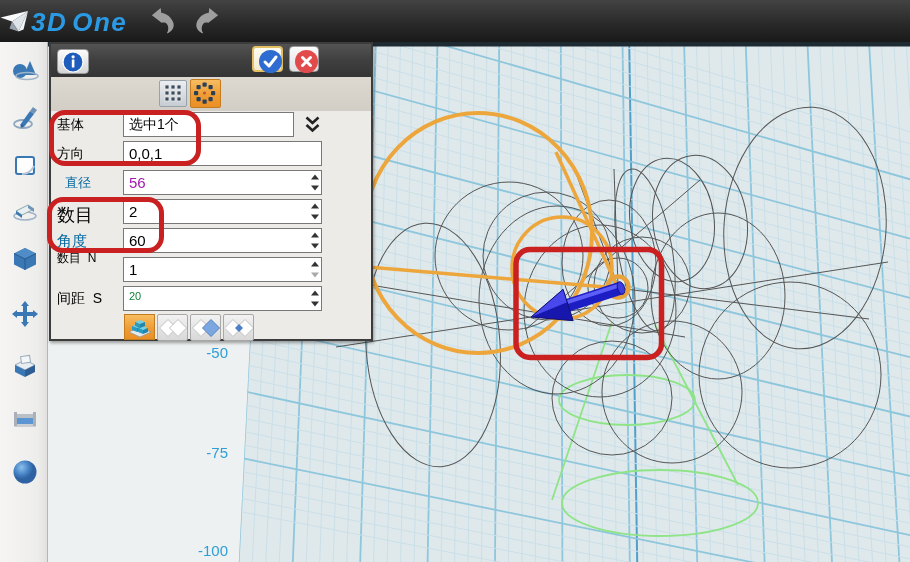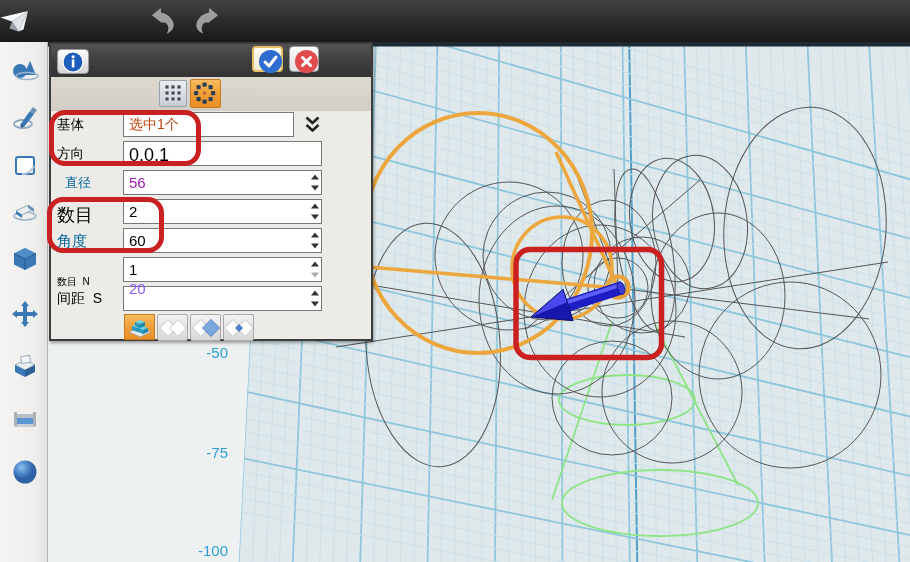--- a/index.html
+++ b/index.html
@@ -165,20 +165,21 @@
 </svg>
     </div>
 
 <div style="position:absolute;left:0;top:0;width:100%;height:42px;background:linear-gradient(#434343,#2a2a2a 55%,#191919)">
   <svg style="position:absolute;left:0px;top:0px" width="34" height="38" viewBox="0 0 34 38">
     <polygon points="28,11 0.5,17.5 12,21.5" fill="#fafbfc"></polygon>
     <polygon points="28,11 12,21.5 18.5,31.5" fill="#dfe4e9"></polygon>
     <polygon points="28,11 18.5,31.5 23.5,29.5" fill="#f2f5f7"></polygon>
     <polygon points="12,21.5 18.5,31.5 9.5,28.5" fill="#9aa2ab"></polygon>
   </svg>
+  <div style="position:absolute;left:31px;top:7px;font-family:'Liberation Sans',sans-serif;font-style:italic;font-weight:bold;font-size:26px;color:#2b9ae5;letter-spacing:1.5px">3D<span style="margin-left:5px">One</span></div>
   <svg style="position:absolute;left:148px;top:4px" width="32" height="34" viewBox="0 0 32 34">
     <path d="M3.9,11.2 L12.7,3.9 L13.2,8.7 C19.4,9.6 23.3,13.6 25.1,18.1 C26.9,22.9 24.5,27.6 18.8,29.6 C20.8,26.2 20.8,22.2 18.9,19.9 C17.5,18.3 15.3,18.4 13.6,18.8 Z" fill="#9e9e9e"></path>
   </svg>
   <svg style="position:absolute;left:190px;top:4px" width="32" height="34" viewBox="0 0 32 34">
     <g transform="translate(32,0) scale(-1,1)">
     <path d="M3.9,11.2 L12.7,3.9 L13.2,8.7 C19.4,9.6 23.3,13.6 25.1,18.1 C26.9,22.9 24.5,27.6 18.8,29.6 C20.8,26.2 20.8,22.2 18.9,19.9 C17.5,18.3 15.3,18.4 13.6,18.8 Z" fill="#9e9e9e"></path>
     </g>
   </svg>
 </div>
 
@@ -285,27 +286,27 @@
         <rect x="2.5" y="15.0" width="4.2" height="4.2" rx="1" fill="#2c4058"></rect>
         <rect x="0.0" y="9.0" width="4.2" height="4.2" rx="1" fill="#2c4058"></rect>
         <rect x="2.5" y="3.0" width="4.2" height="4.2" rx="1" fill="#2c4058"></rect>
         <rect x="8.5" y="0.5" width="4.2" height="4.2" rx="1" fill="#2c4058"></rect>
         <rect x="14.5" y="3.0" width="4.2" height="4.2" rx="1" fill="#2c4058"></rect>
         <circle cx="10.5" cy="11" r="1.5" fill="#b05a35"></circle>
       </svg>
 
 <div style="position:absolute;left:6px;top:72px;font-size:13.5px;color:#000">基体</div>
 <div style="position:absolute;left:72px;top:68px;width:171px;height:25px;background:#fff;border:1px solid #787878;"></div>
-<div style="position:absolute;left:78px;top:72px;font-size:14px;color:#c2410c">选中1个</div>
+<div style="position:absolute;left:78px;top:72px;font-size:14px;color:#000000">选中1个</div>
 <svg style="position:absolute;left:253px;top:71px" width="18" height="20">
         <path d="M2.5 2.5 L8.5 8 L14.5 2.5 M2.5 10 L8.5 15.5 L14.5 10" fill="none" stroke="#222" stroke-width="2.6"></path>
       </svg>
 <div style="position:absolute;left:6px;top:101px;font-size:13.5px;color:#000">方向</div>
 <div style="position:absolute;left:72px;top:97px;width:199px;height:25px;background:#fff;border:1px solid #787878;"></div>
-<div style="position:absolute;left:78px;top:101px;font-size:18px;color:#000">0,0,1</div>
+<div style="position:absolute;left:78px;top:101px;font-size:15px;color:#000">0,0,1</div>
 <div style="position:absolute;left:14px;top:130px;font-size:13px;color:#0369a1">直径</div>
 <div style="position:absolute;left:72px;top:126px;width:199px;height:25px;background:#fff;border:1px solid #787878;"></div>
 <div style="position:absolute;left:78px;top:130px;font-size:15px;color:#a21caf">56</div>
 <svg style="position:absolute;left:258px;top:127px" width="12" height="23">
         <polygon points="6,3.5 10,8.5 2,8.5" fill="#333"></polygon>
         <polygon points="2,14.5 10,14.5 6,19.5" fill="#333"></polygon>
       </svg>
 <div style="position:absolute;left:6px;top:159px;font-size:18px;color:#000">数目</div>
 <div style="position:absolute;left:72px;top:155px;width:199px;height:25px;background:#fff;border:1px solid #787878;"></div>
 <div style="position:absolute;left:78px;top:159px;font-size:15px;color:#000">2</div>
@@ -313,30 +314,30 @@
         <polygon points="6,3.5 10,8.5 2,8.5" fill="#333"></polygon>
         <polygon points="2,14.5 10,14.5 6,19.5" fill="#333"></polygon>
       </svg>
 <div style="position:absolute;left:6px;top:188px;font-size:15px;color:#0369a1">角度</div>
 <div style="position:absolute;left:72px;top:184px;width:199px;height:25px;background:#fff;border:1px solid #787878;"></div>
 <div style="position:absolute;left:78px;top:188px;font-size:15px;color:#000">60</div>
 <svg style="position:absolute;left:258px;top:185px" width="12" height="23">
         <polygon points="6,3.5 10,8.5 2,8.5" fill="#333"></polygon>
         <polygon points="2,14.5 10,14.5 6,19.5" fill="#333"></polygon>
       </svg>
-<div style="position:absolute;left:6px;top:231px;font-size:10px;color:#000">数目&nbsp;&nbsp;N</div>
+<div style="position:absolute;left:6px;top:206px;font-size:12px;color:#000">数目&nbsp;&nbsp;N</div>
 <div style="position:absolute;left:72px;top:213px;width:199px;height:25px;background:#fff;border:1px solid #787878;"></div>
 <div style="position:absolute;left:78px;top:217px;font-size:15px;color:#000">1</div>
 <svg style="position:absolute;left:258px;top:214px" width="12" height="23">
         <polygon points="6,3.5 10,8.5 2,8.5" fill="#333"></polygon>
         <polygon points="2,14.5 10,14.5 6,19.5" fill="#aaa"></polygon>
       </svg>
 <div style="position:absolute;left:6px;top:246px;font-size:14px;color:#000">间距&nbsp;&nbsp;S</div>
 <div style="position:absolute;left:72px;top:242px;width:199px;height:25px;background:#fff;border:1px solid #787878;"></div>
-<div style="position:absolute;left:78px;top:236px;font-size:15px;color:#8b5cf6">20</div>
+<div style="position:absolute;left:78px;top:246px;font-size:11px;color:#15803d">20</div>
 <svg style="position:absolute;left:258px;top:243px" width="12" height="23">
         <polygon points="6,3.5 10,8.5 2,8.5" fill="#333"></polygon>
         <polygon points="2,14.5 10,14.5 6,19.5" fill="#333"></polygon>
       </svg>
 
   <div style="position:absolute;left:73px;top:270px;width:31px;height:26px;background:linear-gradient(#f7bd62,#ef9c33 55%,#ea8f25);border:1px solid #c47c1e"></div>
   <svg style="position:absolute;left:76px;top:272px" width="26" height="23">
         <polygon points="2,16 13,11 24,16 13,21" fill="#e8e8e8" stroke="#999" stroke-width="0.8"></polygon>
         <g>
   <polygon points="5,10 10,8 15,10 10,12" fill="#6fd3e8"></polygon>

